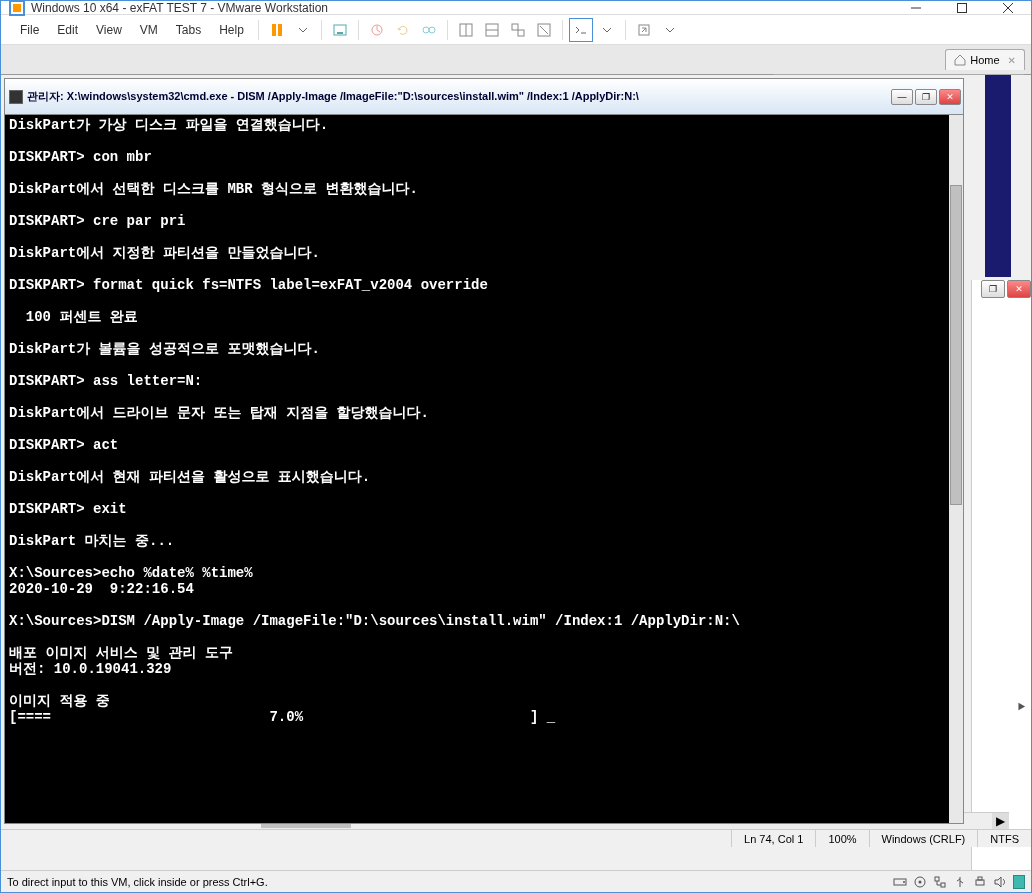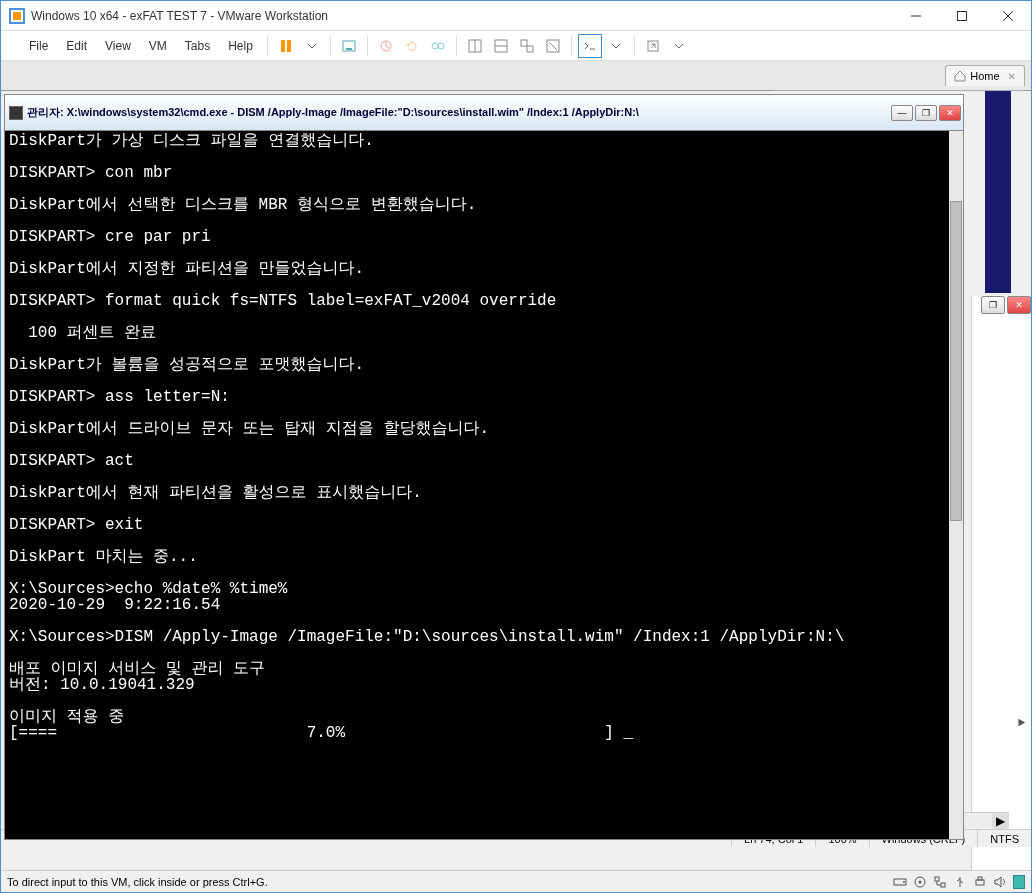--- a/index.html
+++ b/index.html
@@ -1,28 +1,28 @@
 <!DOCTYPE html>
 <html><head>
 <meta charset="utf-8">
 <style>
 * { box-sizing: border-box; margin: 0; padding: 0; }
 body { font-family: "Segoe UI", Tahoma, sans-serif; font-size: 12px; background: #fff; width: 1032px; height: 893px; overflow: hidden; position: relative; }
 
 
 .app-window { width: 1032px; height: 893px; border: 1px solid #4a90d9; display: flex; flex-direction: column; }
 
-.titlebar { height: 30px; background: #fff; display: flex; align-items: center; border-bottom: 1px solid #ddd; }
+.titlebar { height: 14px; background: #fff; display: flex; align-items: center; border-bottom: 1px solid #ddd; }
 .titlebar .app-icon { width: 16px; height: 16px; margin: 0 6px 0 8px; }
 .titlebar .title { flex: 1; font-size: 12px; color: #333; }
 .titlebar .win-btns { display: flex; }
 .titlebar .win-btn { width: 46px; height: 30px; display: flex; align-items: center; justify-content: center; color: #333; }
 .titlebar .win-btn svg { width: 10px; height: 10px; }
 
-.menubar { height: 30px; display: flex; align-items: center; padding: 0 20px; border-bottom: 1px solid #ddd; gap: 2px; }
+.menubar { height: 30px; display: flex; align-items: center; padding: 0 11px; border-bottom: 1px solid #ddd; gap: 2px; }
 .menubar .menu-item { padding: 4px 8px; color: #333; }
 .menubar .divider { width: 1px; height: 20px; background: #ddd; margin: 0 4px; }
 .menubar .tb-btn { width: 24px; height: 24px; display: flex; align-items: center; justify-content: center; color: #666; }
 .menubar .tb-btn svg { width: 16px; height: 16px; }
 .menubar .pause-icon { color: #ff9800; }
 
 .tabbar { height: 30px; background: #e8e8e8; display: flex; align-items: flex-end; padding: 4px 6px 0 6px; border-bottom: 1px solid #999; gap: 4px; flex-direction: column; }
 .tabbar .tab { background: #f5f5f5; border: 1px solid #aaa; border-bottom: none; padding: 4px 8px; display: flex; align-items: center; gap: 4px; font-size: 11px; border-radius: 3px 3px 0 0; }
 .tabbar .tab.active { background: #fff; gap: 36px; }
 .tabbar .tab .close { color: #999; font-size: 10px; margin-left: 4px; }
@@ -32,21 +32,21 @@
 
 
 .cmd-window { position: absolute; left: 3px; top: 3px; width: 960px; height: 746px; border: 1px solid #888; background: #000; display: flex; flex-direction: column; }
 .cmd-titlebar { height: 36px; background: linear-gradient(#fff, #d8e6f5); display: flex; align-items: center; font-size: 11px; border-bottom: 1px solid #888; }
 .cmd-titlebar .cmd-icon { width: 14px; height: 14px; margin: 0 4px; background: #333; border: 1px solid #666; }
 .cmd-titlebar .cmd-title { flex: 1; color: #003; font-weight: bold; white-space: nowrap; overflow: hidden; text-overflow: ellipsis; }
 .cmd-titlebar .cmd-btns { display: flex; gap: 2px; padding-right: 2px; }
 .cmd-titlebar .cmd-btn { width: 22px; height: 16px; border: 1px solid #888; background: linear-gradient(#fff,#ddd); display: flex; align-items: center; justify-content: center; font-size: 9px; border-radius: 2px; }
 .cmd-titlebar .cmd-btn.close-red { background: linear-gradient(#f88,#d44); color: #fff; }
 .cmd-body { flex: 1; position: relative; background: #000; overflow: hidden; }
-.cmd-text { position: absolute; left: 4px; top: 2px; right: 16px; font-family: Consolas, "Courier New", monospace; font-size: 16px; line-height: 16px; color: #fff; white-space: pre; }
+.cmd-text { position: absolute; left: 4px; top: 2px; right: 16px; font-family: Consolas, "Courier New", monospace; font-size: 14px; line-height: 16px; color: #fff; white-space: pre; font-weight: bold; }
 .cmd-scrollbar { position: absolute; right: 0; top: 0; bottom: 0; width: 14px; background: #e8e8e8; }
 .cmd-thumb { position: absolute; left: 1px; right: 1px; top: 70px; height: 320px; background: #c0c0c0; border: 1px solid #999; }
 
 
 .bg-purple { position: absolute; right: 20px; top: 0; width: 26px; height: 202px; background: #1a1a6e; }
 .notepad-frag { position: absolute; right: 0; top: 205px; width: 60px; height: 630px; background: #fff; border-left: 1px solid #ccc; }
 .notepad-btns { position: absolute; right: 0; top: 205px; display: flex; gap: 2px; }
 .notepad-btn { width: 24px; height: 18px; border: 1px solid #888; background: linear-gradient(#fff,#ddd); font-size: 9px; display:flex; align-items:center; justify-content:center; border-radius:2px;}
 .notepad-text { position:absolute; right: 0; top: 497px; font: 12px Consolas, monospace; color:#333; }
 .notepad-statusbar { position:absolute; left:0; right:0; bottom:23px; height:18px; background:#f0f0f0; border-top:1px solid #ccc; display:flex; align-items:center; font-size:11px; }

